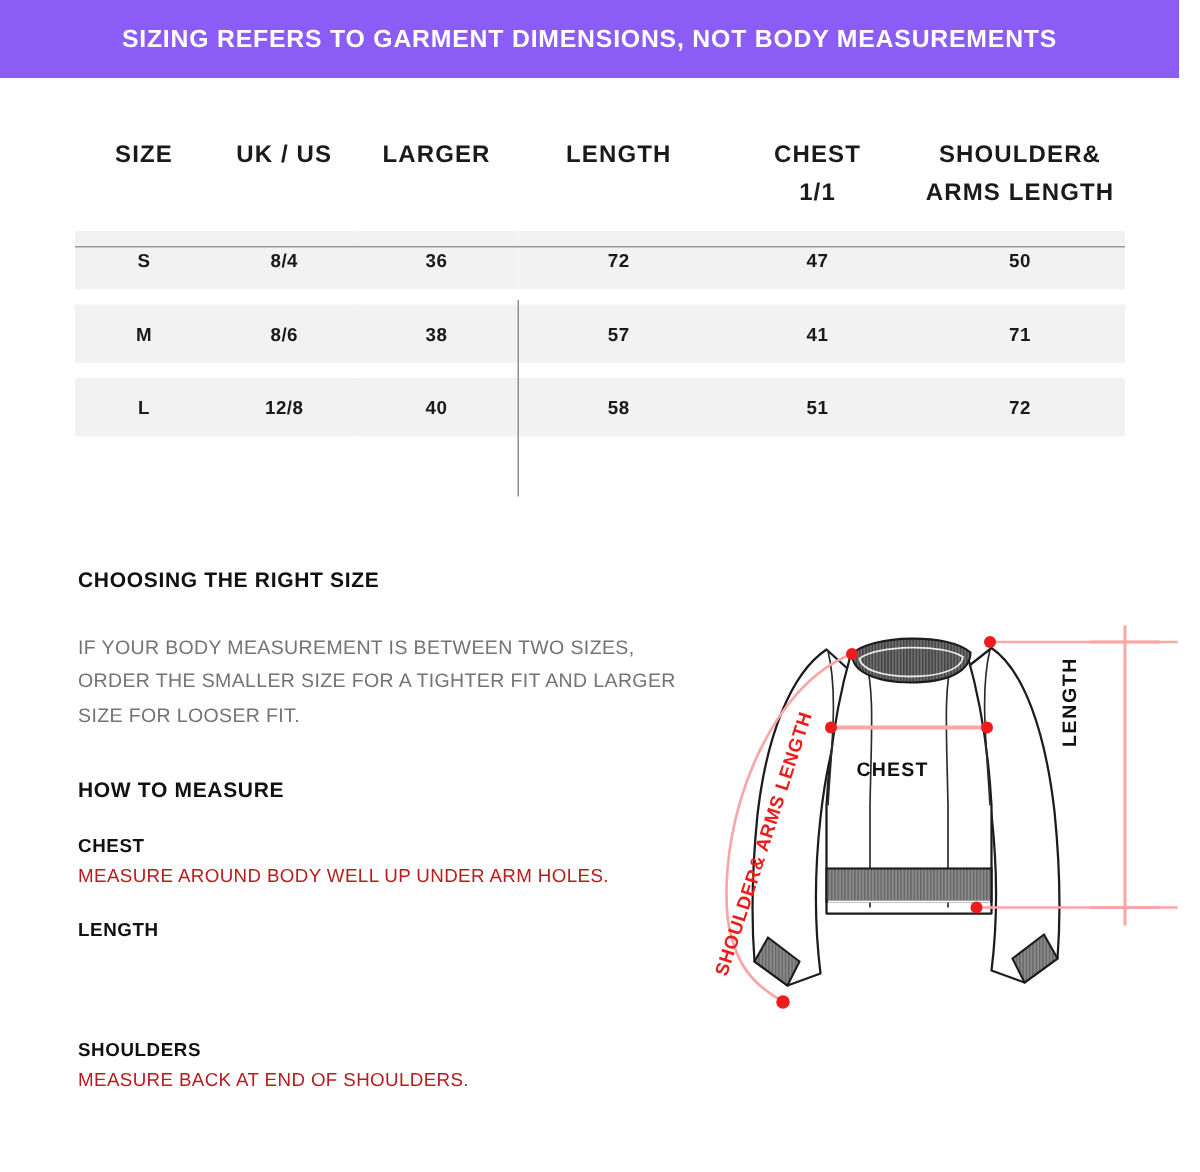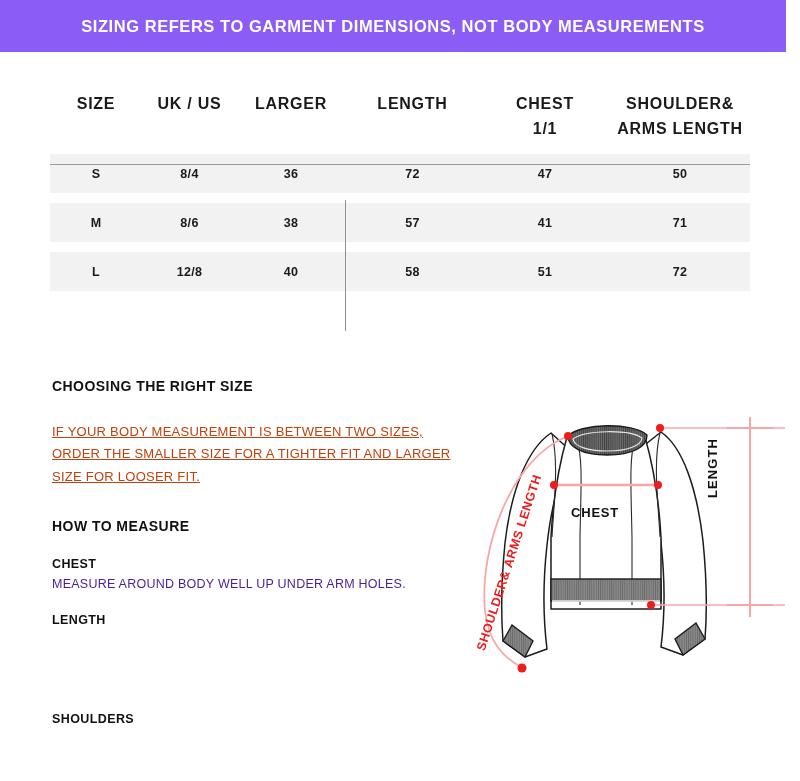--- a/index.html
+++ b/index.html
@@ -69,37 +69,37 @@
 
   
   .copy{ position:absolute; left:52px; }
 
   .h-big{
     font-size:14px; font-weight:700; letter-spacing:.45px;
     color:#111; text-transform:uppercase;
   }
   .para{
     font-size:13px; font-weight:400; line-height:1.72;
-    letter-spacing:.25px; color:#c2410c; text-transform:uppercase;text-decoration:underline;
+    letter-spacing:.25px; color:#737373; text-transform:uppercase;
   }
   .h-small{
     font-size:12.5px; font-weight:700; letter-spacing:.4px;
     color:#111; text-transform:uppercase; margin-bottom:3px;
   }
   .sub{
     font-size:12.5px; font-weight:400; line-height:1.6;
-    letter-spacing:.25px; color:#4c1d95; text-transform:uppercase;
+    letter-spacing:.25px; color:#b91c1c; text-transform:uppercase;
   }
 
   #choosing-heading{ top:378px; }
   #choosing-text{ top:421px; width:420px; }
   #howto-heading{ top:518px; }
   #chest-block{ top:557px; width:420px; }
   #length-block{ top:613px; width:420px; }
-  #shoulders-block{ top:693px; width:420px;margin-top:19px; }
+  #shoulders-block{ top:693px; width:420px; }
 
   
   .diagram{
     position:absolute; left:455px; top:405px; width:345px; height:310px;
   }
   .diagram svg{ display:block; width:345px; height:310px; }
 
   .lbl-chest{
     position:absolute; left:571px; top:505px;
     font-size:13px; font-weight:700; letter-spacing:.8px; color:#111;
@@ -206,20 +206,21 @@
   <div class="h-small">CHEST</div>
   <div class="sub">MEASURE AROUND BODY WELL UP UNDER ARM HOLES.</div>
 </div>
 
 <div class="copy" id="length-block">
   <div class="h-small">LENGTH</div>
 </div>
 
 <div class="copy" id="shoulders-block">
   <div class="h-small">SHOULDERS</div>
+  <div class="sub">MEASURE BACK AT END OF SHOULDERS.</div>
 </div>
 
 <div class="diagram">
   <svg viewBox="0 0 345 310" xmlns="http://www.w3.org/2000/svg">
     <defs>
       <pattern id="ribV" width="2.2" height="4" patternUnits="userSpaceOnUse">
         <rect width="2.2" height="4" fill="#8a8a8a"></rect>
         <line x1="0.5" y1="0" x2="0.5" y2="4" stroke="#5a5a5a" stroke-width="0.7"></line>
       </pattern>
       <pattern id="ribC" width="2.1" height="4" patternUnits="userSpaceOnUse">

